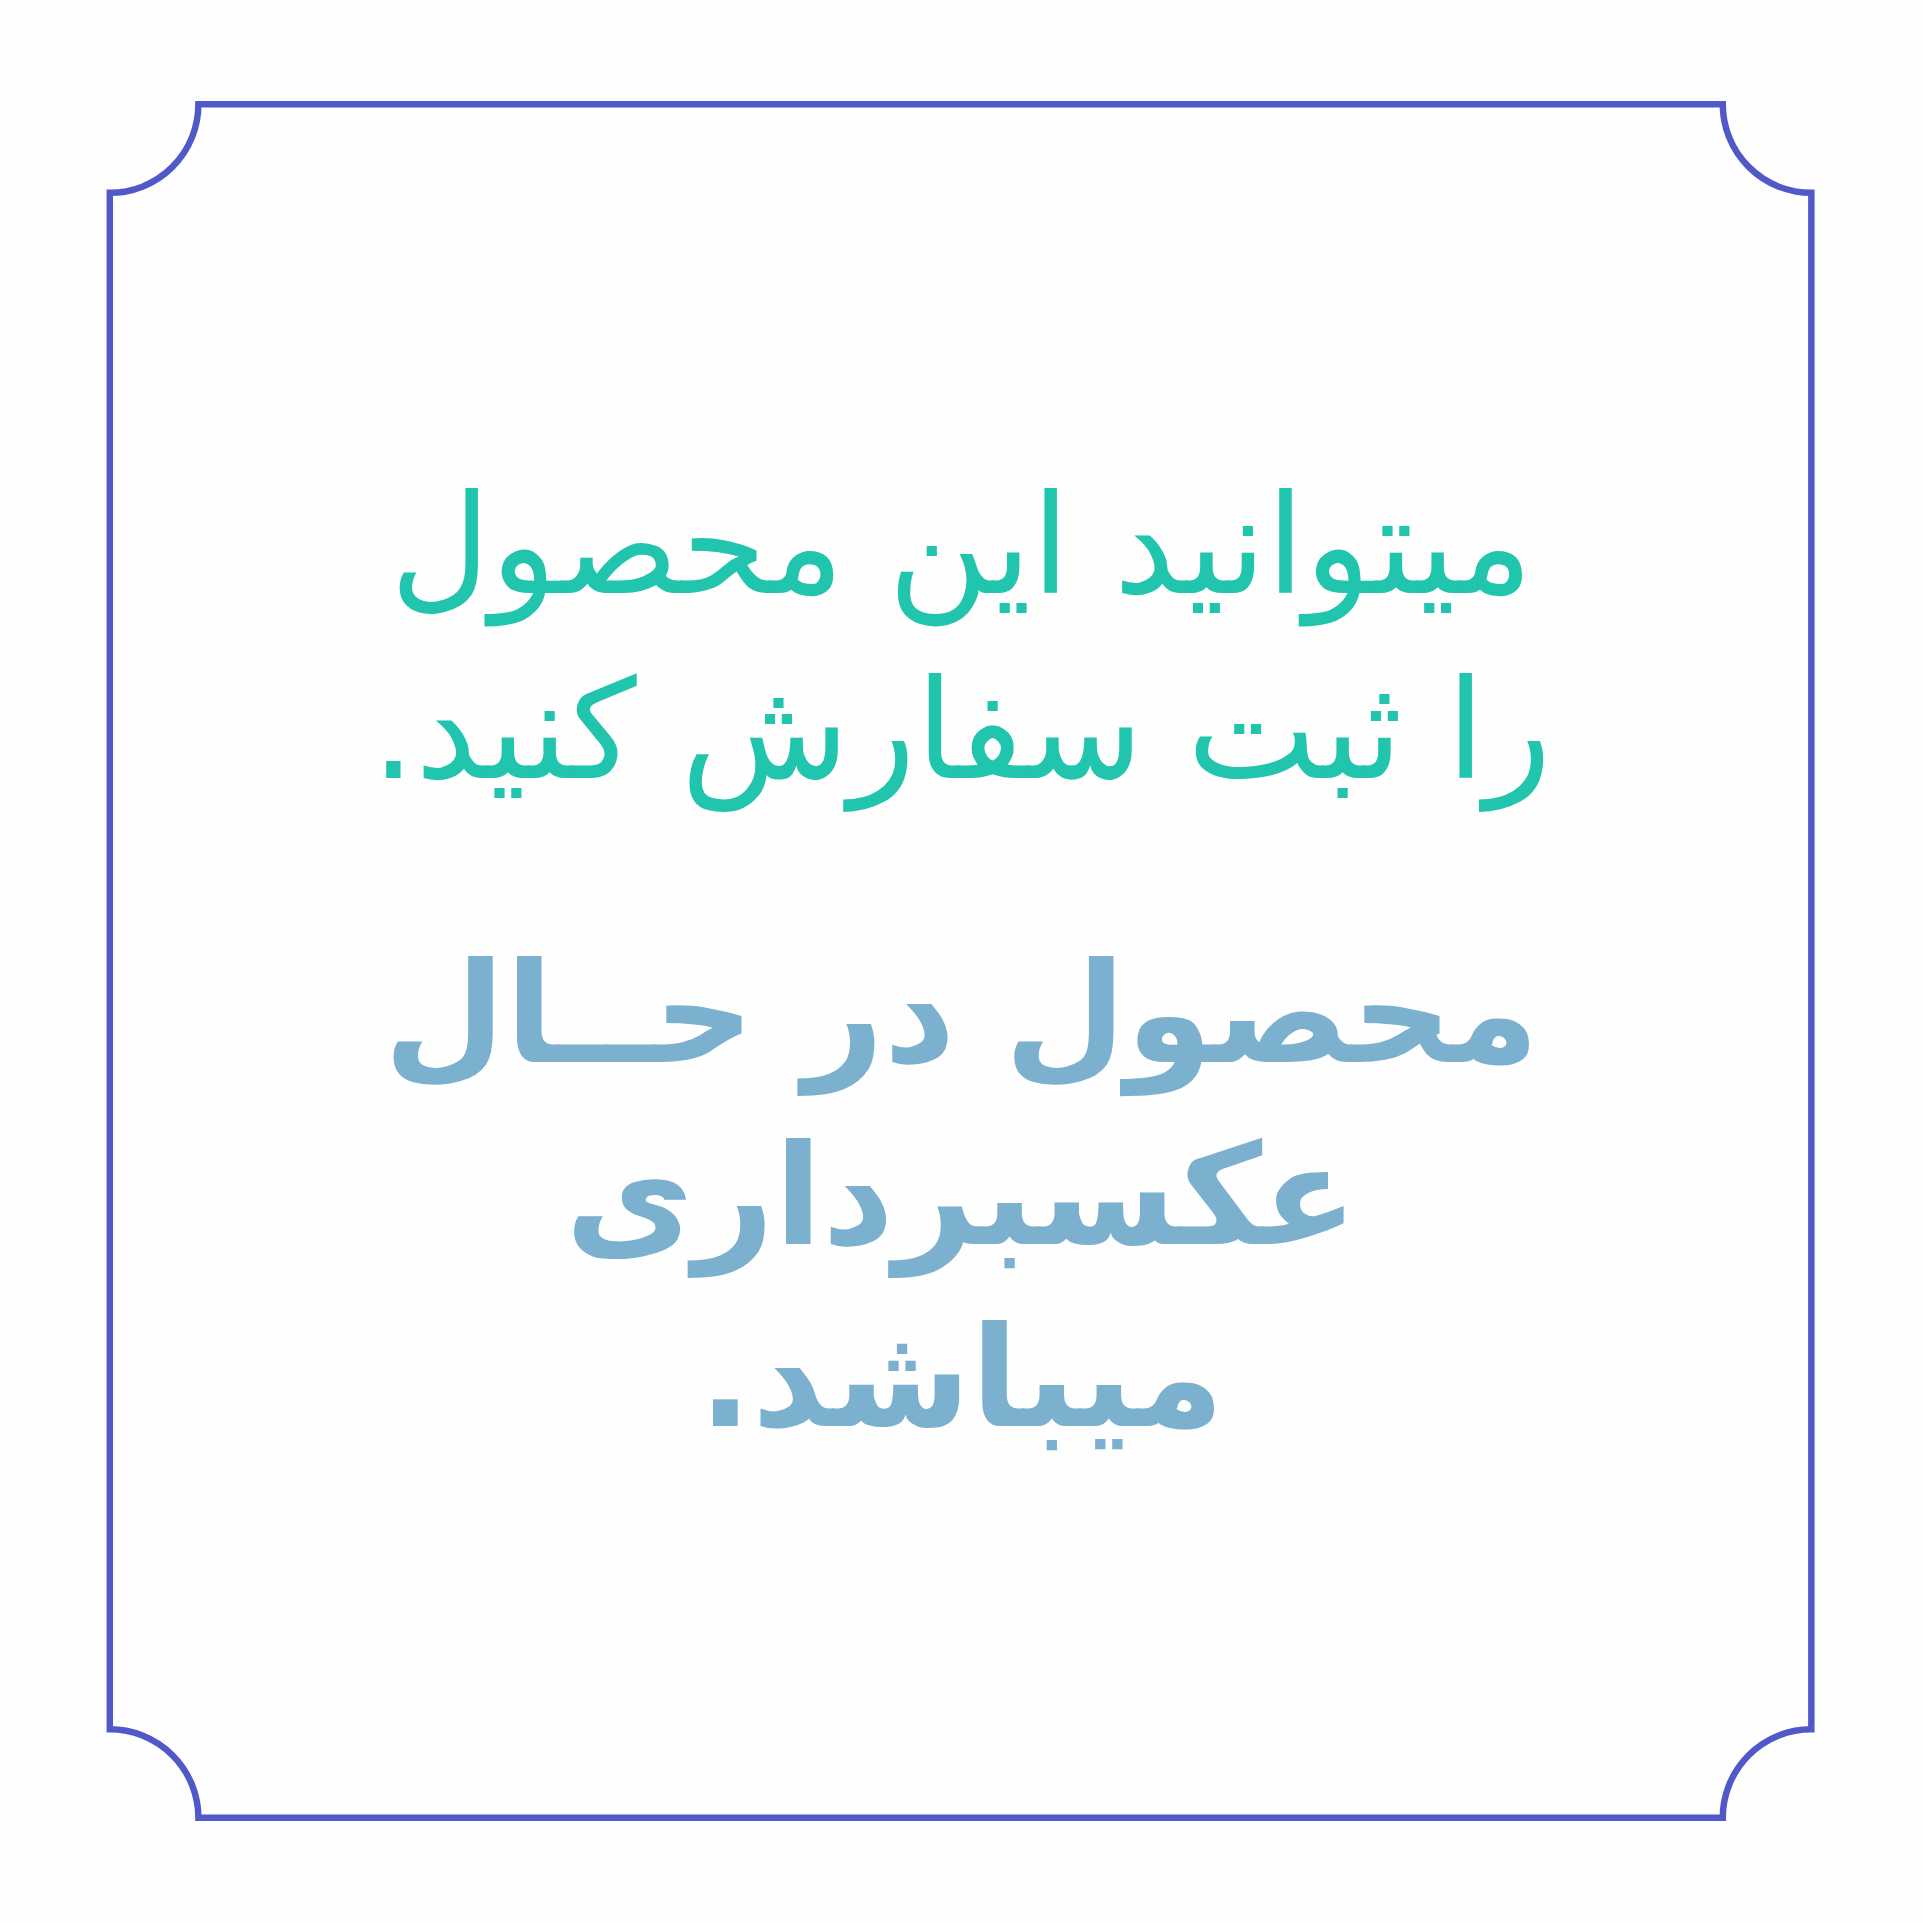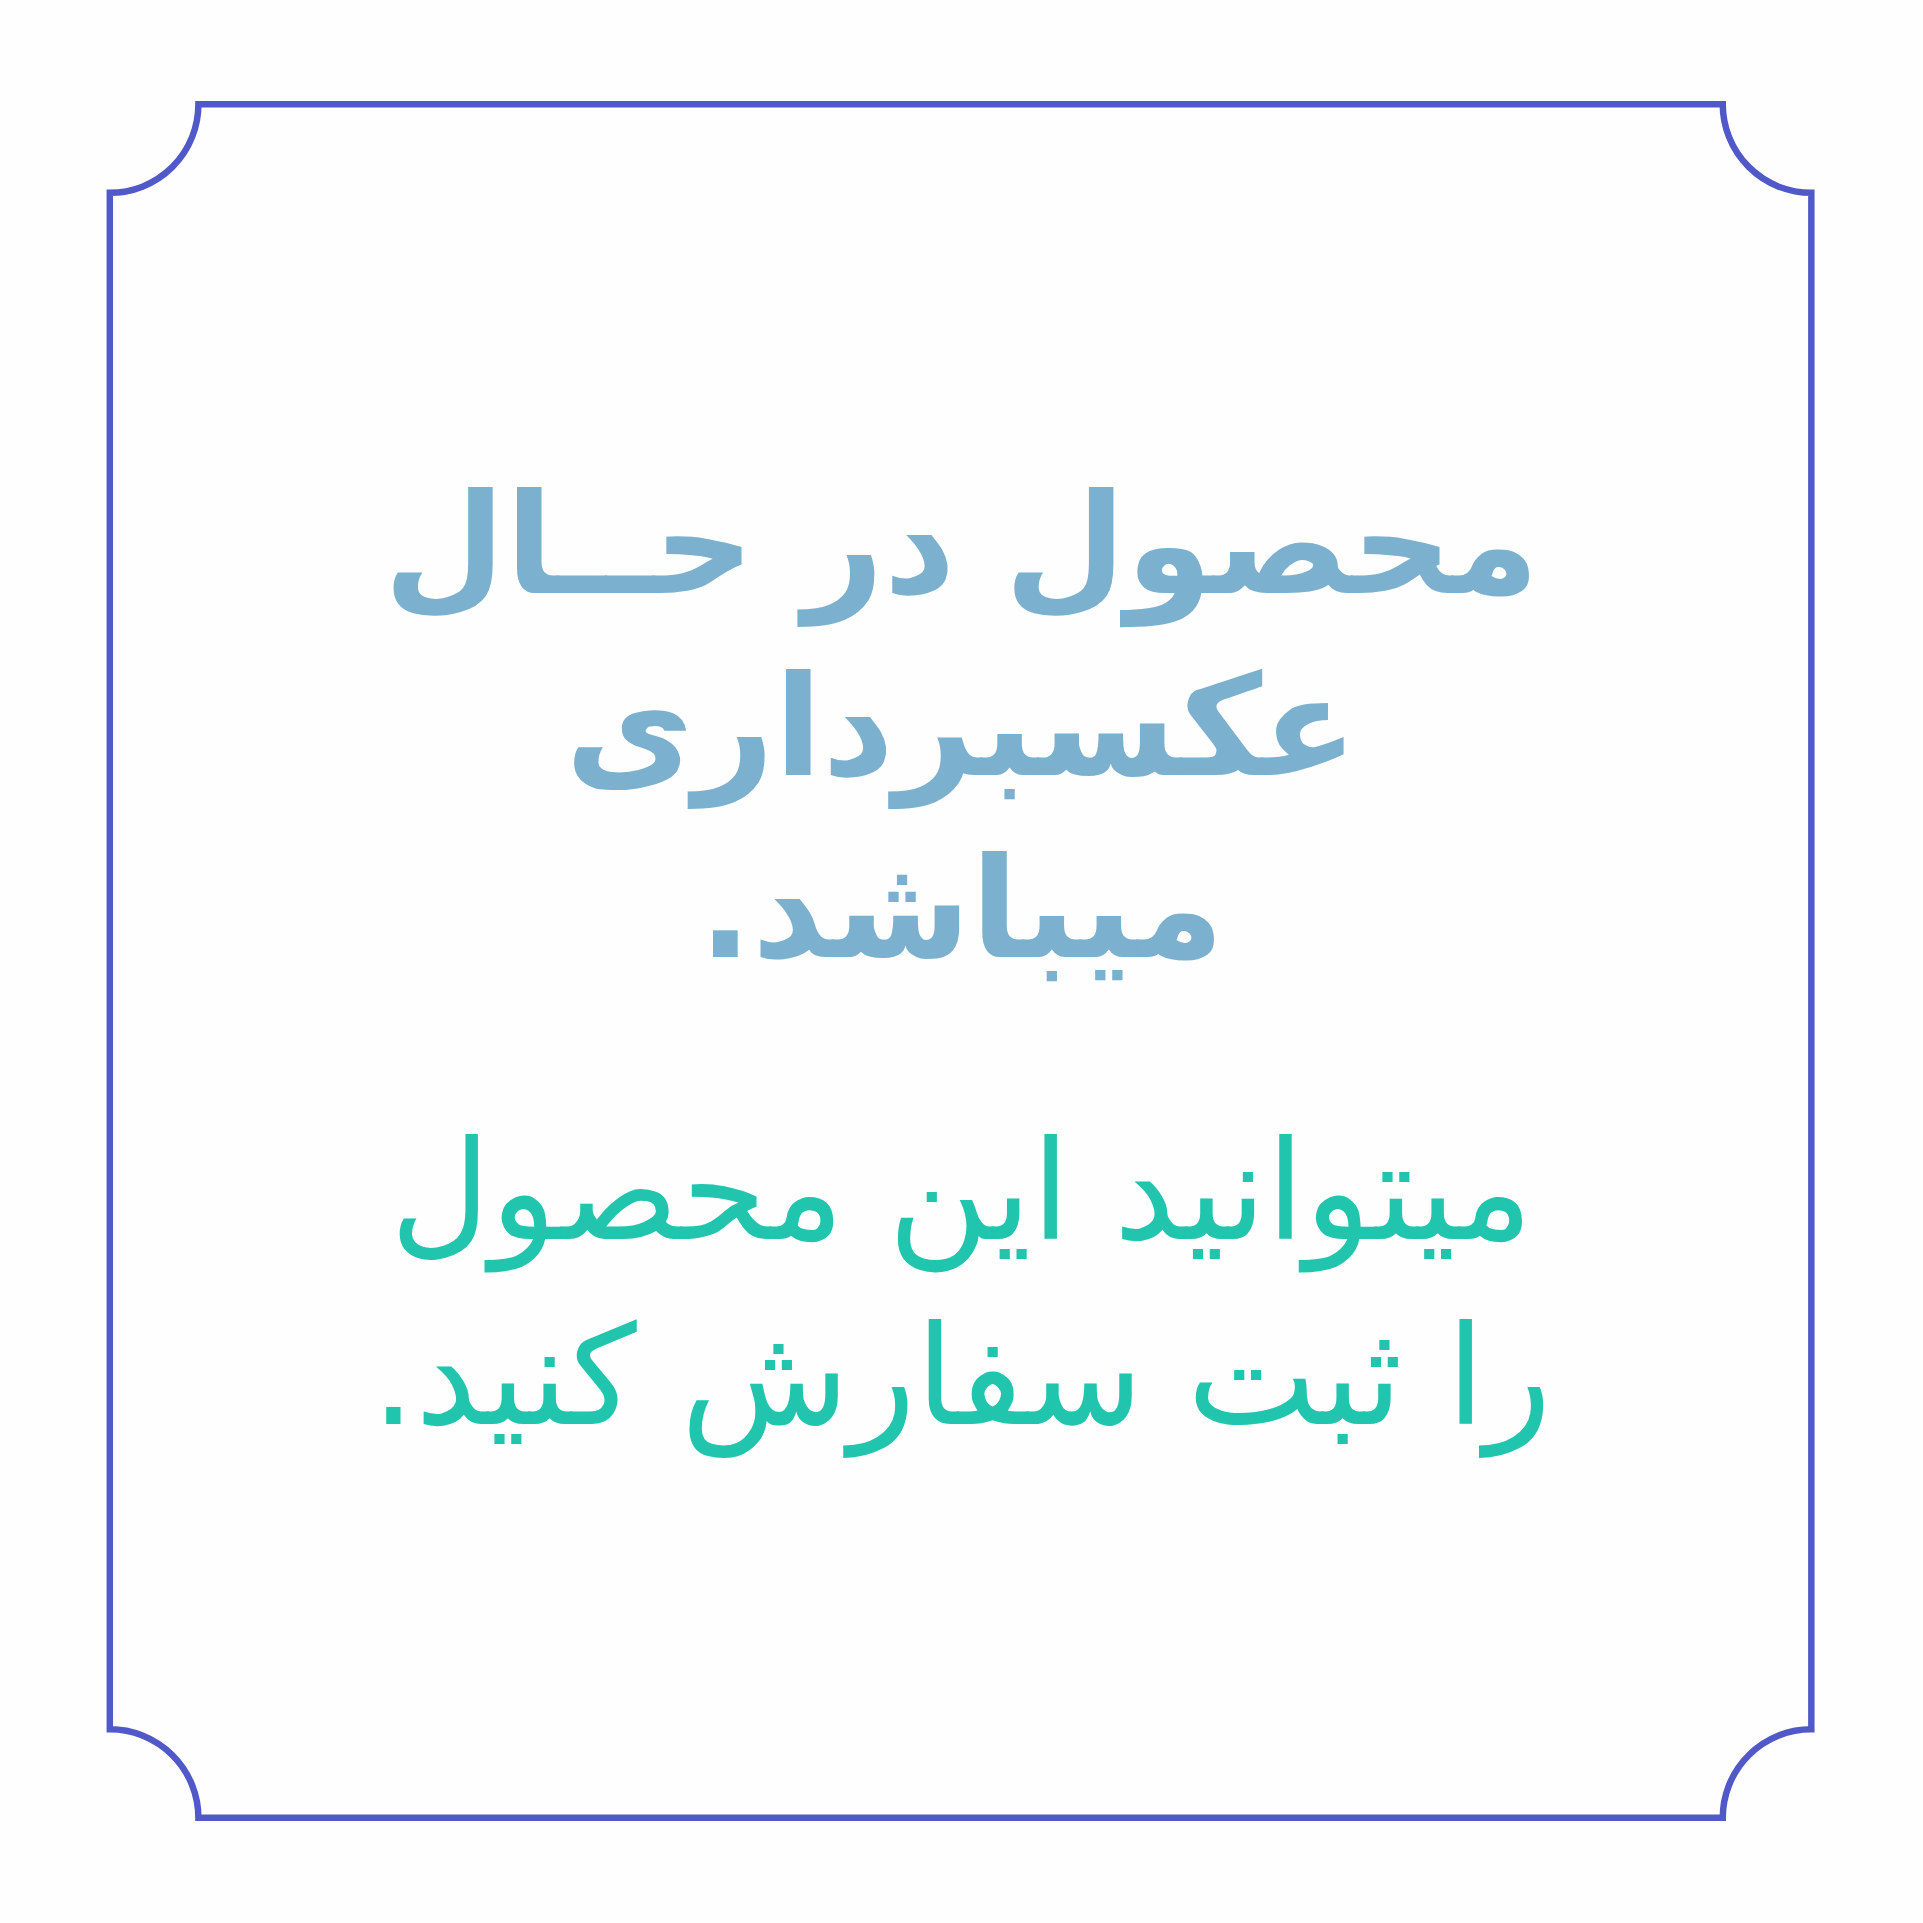--- a/index.html
+++ b/index.html
@@ -90,22 +90,22 @@
         A 96 96 0 0 0 1867 1970
         L 215 1970
         A 96 96 0 0 0 119 1874
         L 119 209
         A 96 96 0 0 0 215 113
         Z" fill="none" stroke="#5159c9" stroke-width="7" stroke-linecap="square" stroke-linejoin="miter"></path>
   </svg>
 
   <div id="message-stack">
 
+    <p id="order-message" class="message-line">میتوانید این محصول
+را ثبت سفارش کنید.</p>
+
     <p id="status-message" class="message-line">محصول در حــال
 عکسبرداری میباشد.</p>
-
-    <p id="order-message" class="message-line">میتوانید این محصول
-را ثبت سفارش کنید.</p>
 
   </div>
 
 </div>
 
 
 </body></html>

